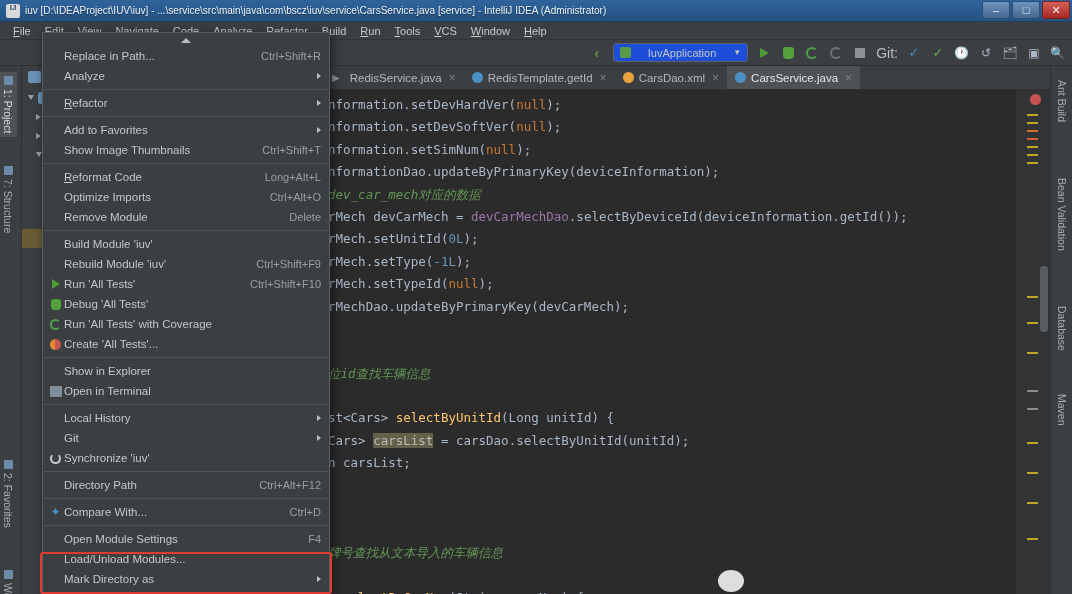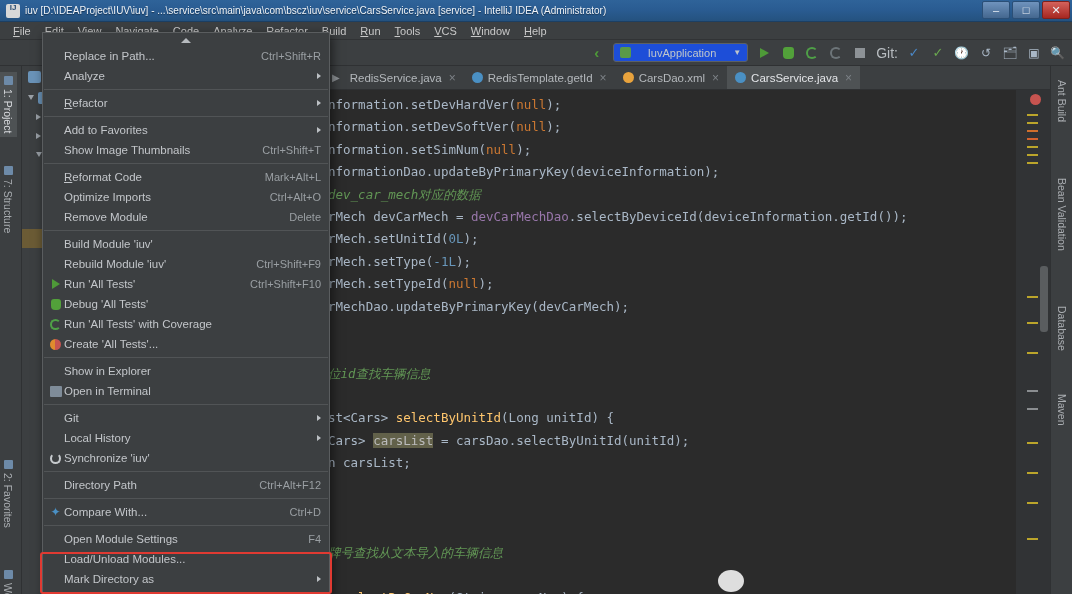--- a/index.html
+++ b/index.html
@@ -400,21 +400,21 @@
       </div>
       <div class="ctx-item">
         <span class="ico"></span>
         <span class="lbl">Show Image Thumbnails</span>
         <span class="acc">Ctrl+Shift+T</span>
       </div>
       <div class="ctx-sep"></div>
       <div class="ctx-item">
         <span class="ico"></span>
         <span class="lbl"><u>R</u>eformat Code</span>
-        <span class="acc">Mark+Alt+L</span>
+        <span class="acc">Long+Alt+L</span>
       </div>
       <div class="ctx-item">
         <span class="ico"></span>
         <span class="lbl">Optimize Imports</span>
         <span class="acc">Ctrl+Alt+O</span>
       </div>
       <div class="ctx-item">
         <span class="ico"></span>
         <span class="lbl">Remove Module</span>
         <span class="acc">Delete</span>
@@ -461,29 +461,29 @@
       </div>
       <div class="ctx-item">
         <span class="ico">
           <span style="width:12px;height:11px;background:#7f8c99;border-radius:1px;"></span>
         </span>
         <span class="lbl">Open in Terminal</span>
       </div>
       <div class="ctx-sep"></div>
       <div class="ctx-item">
         <span class="ico"></span>
+        <span class="lbl">Local History</span>
+        <span class="submenu-arrow"></span>
+      </div>
+      <div class="ctx-item">
+        <span class="ico"></span>
         <span class="lbl">Git</span>
         <span class="submenu-arrow"></span>
       </div>
       <div class="ctx-item">
-        <span class="ico"></span>
-        <span class="lbl">Local History</span>
-        <span class="submenu-arrow"></span>
-      </div>
-      <div class="ctx-item">
         <span class="ico">
           <span style="width:11px;height:11px;border:2px solid #c6cacd;border-radius:50%;border-top-color:transparent;"></span>
         </span>
         <span class="lbl">Synchronize 'iuv'</span>
       </div>
       <div class="ctx-sep"></div>
       <div class="ctx-item">
         <span class="ico"></span>
         <span class="lbl">Directory Path</span>
         <span class="acc">Ctrl+Alt+F12</span>

